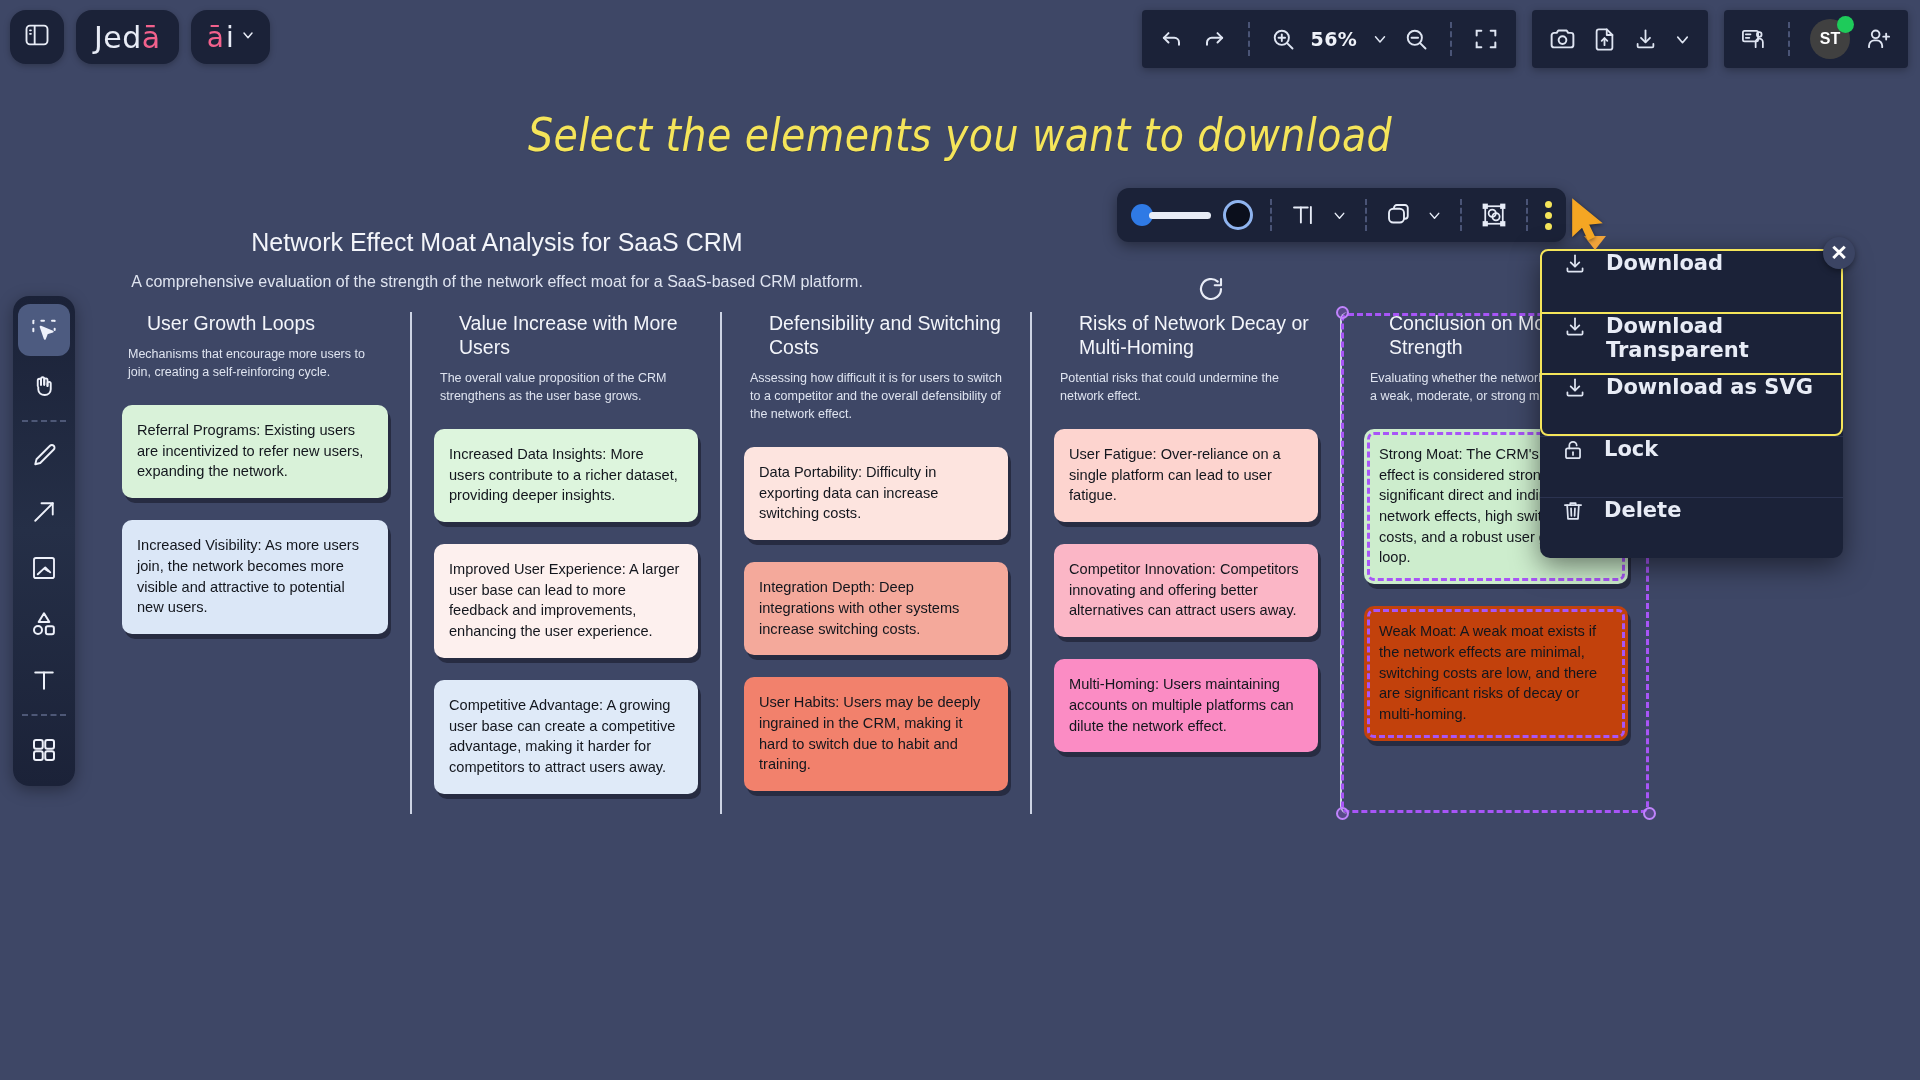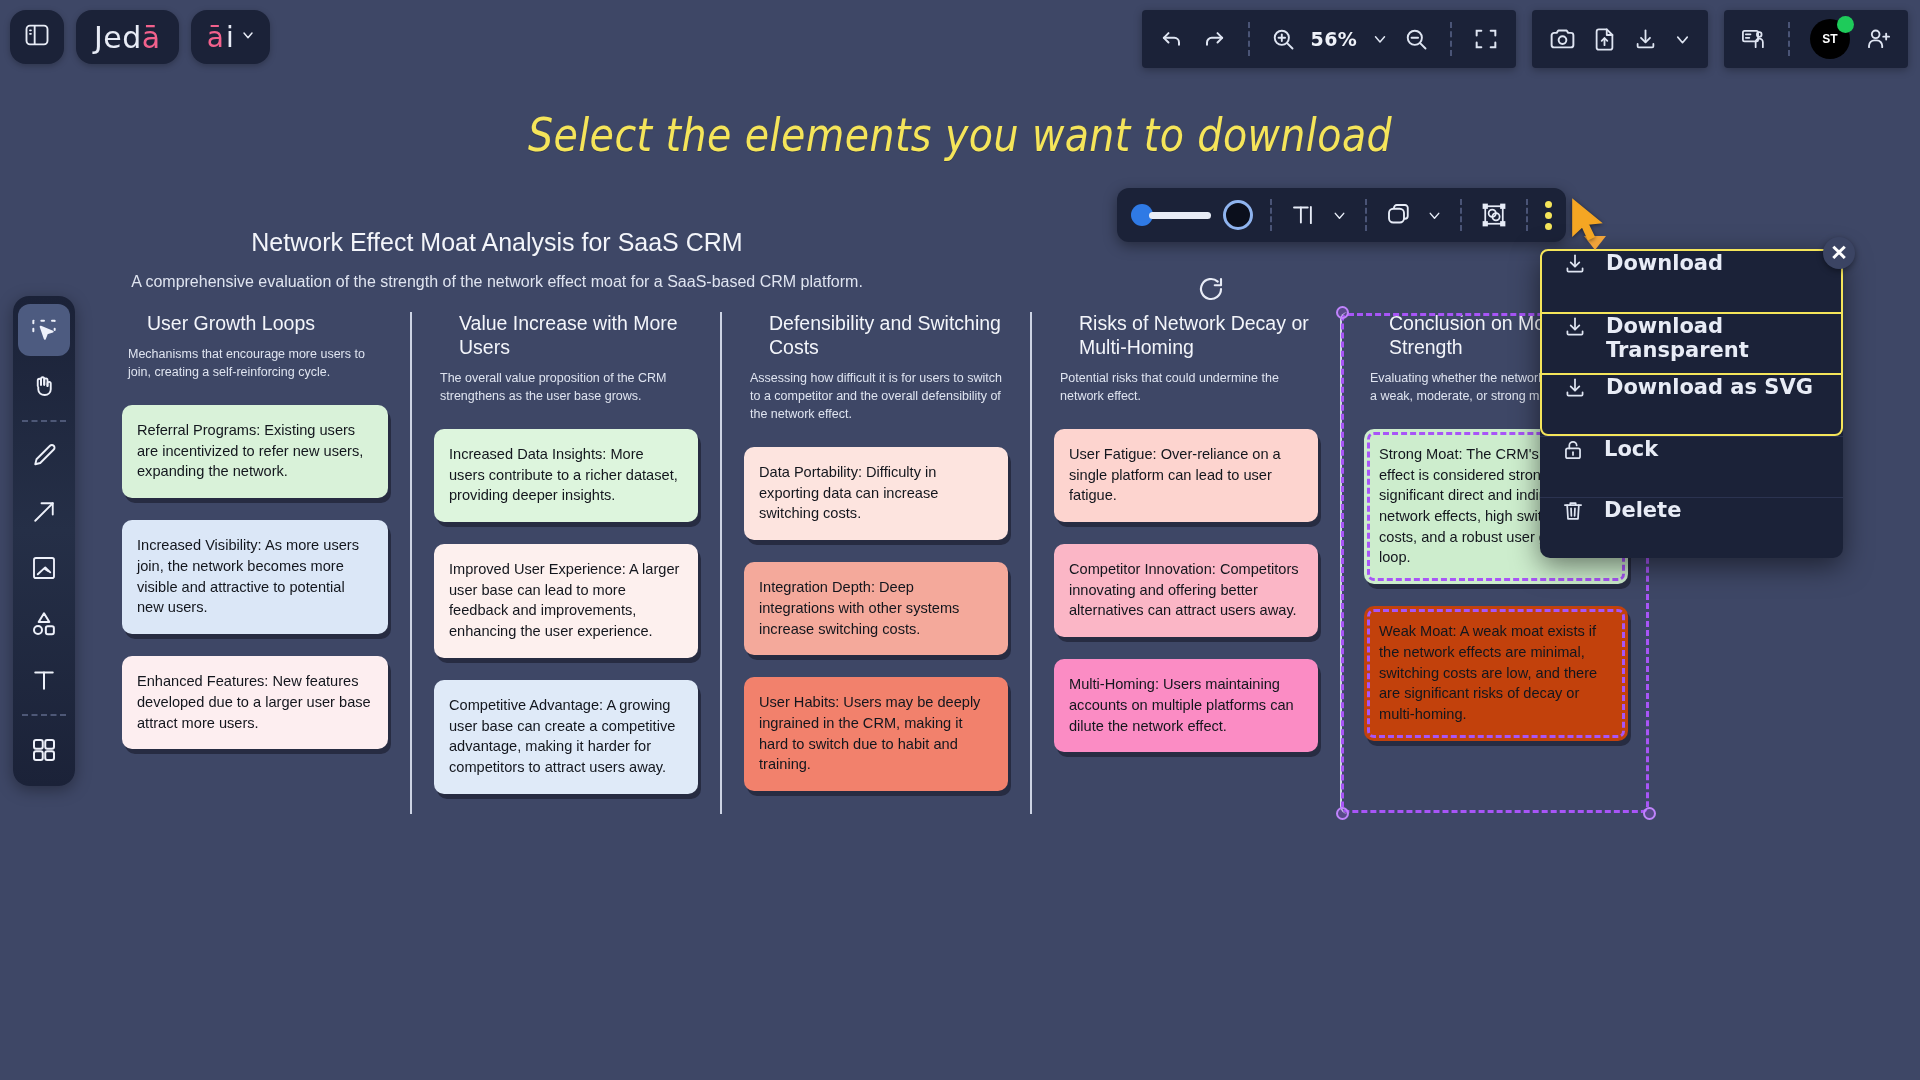--- a/index.html
+++ b/index.html
@@ -59,21 +59,21 @@
     border-left: 2px dashed #4a5476;
     margin: 0 6px;
   }
   .ticon { display: flex; align-items: center; justify-content: center; cursor: pointer; }
   .zoomlabel {
     color: #eef1f8; font-size: 19px; font-weight: bold; letter-spacing: .3px;
     font-family: "DejaVu Sans", sans-serif;
   }
   .avatar {
     width: 40px; height: 40px; border-radius: 50%;
-    background: #000000; color: #fff; font-weight: bold; font-size: 12px;
+    background: #404040; color: #fff; font-weight: bold; font-size: 16px;
     display: flex; align-items: center; justify-content: center;
     position: relative;
   }
   .avatar .dot {
     position: absolute; top: -3px; right: -4px;
     width: 17px; height: 17px; border-radius: 50%; background: #1ecb5a;
   }
 
   
   .banner {
@@ -359,21 +359,20 @@
     <div class="doc-sub">A comprehensive evaluation of the strength of the network effect moat for a SaaS-based CRM platform.</div>
 
     <div class="cols" id="cols" style="margin-left: 100px;">
         <div class="col">
           <div class="col-inner">
             <div class="col-h">User Growth Loops</div>
             <div class="col-d">Mechanisms that encourage more users to join, creating a self-reinforcing cycle.</div>
             <div class="cards">
               <div class="card" style="background: rgb(217, 242, 217);">Referral Programs: Existing users are incentivized to refer new users, expanding the network.</div>
               <div class="card" style="background: rgb(219, 231, 247);">Increased Visibility: As more users join, the network becomes more visible and attractive to potential new users.</div>
-              <div class="card" style="background: rgb(253, 238, 240);">Enhanced Features: New features developed due to a larger user base attract more users.</div>
             </div>
           </div>
         </div>
         <div class="col">
           <div class="col-inner">
             <div class="col-h">Value Increase with More Users</div>
             <div class="col-d">The overall value proposition of the CRM strengthens as the user base grows.</div>
             <div class="cards">
               <div class="card" style="background: rgb(221, 245, 221);">Increased Data Insights: More users contribute to a richer dataset, providing deeper insights.</div>
               <div class="card" style="background: rgb(253, 240, 238);">Improved User Experience: A larger user base can lead to more feedback and improvements, enhancing the user experience.</div>

